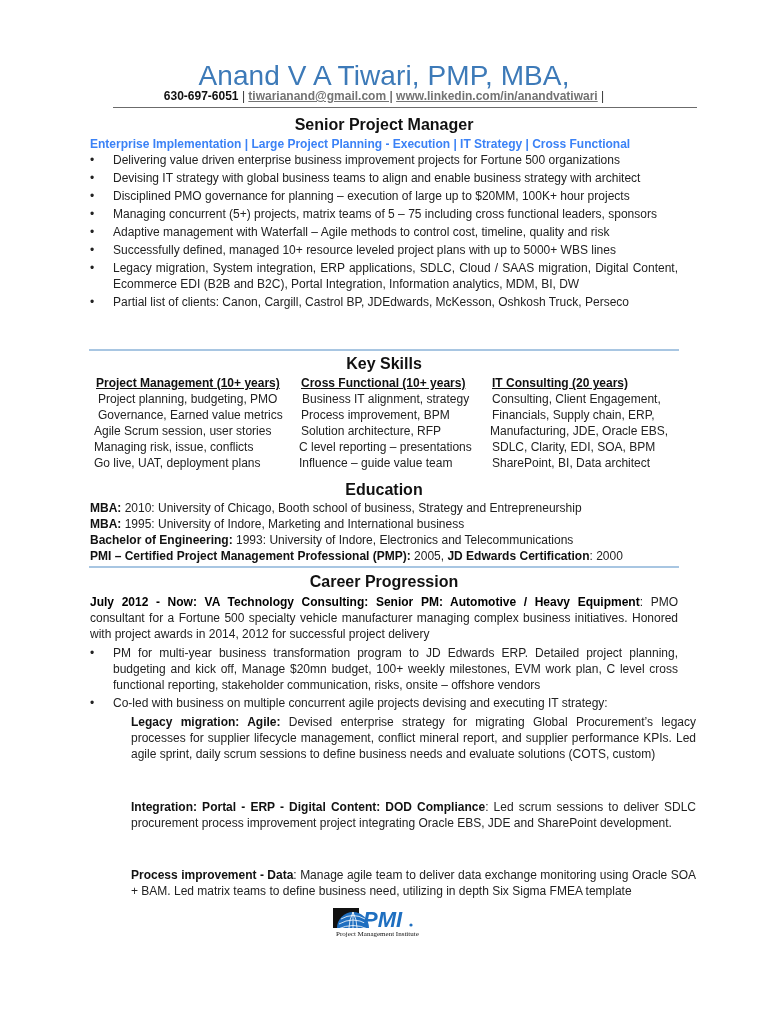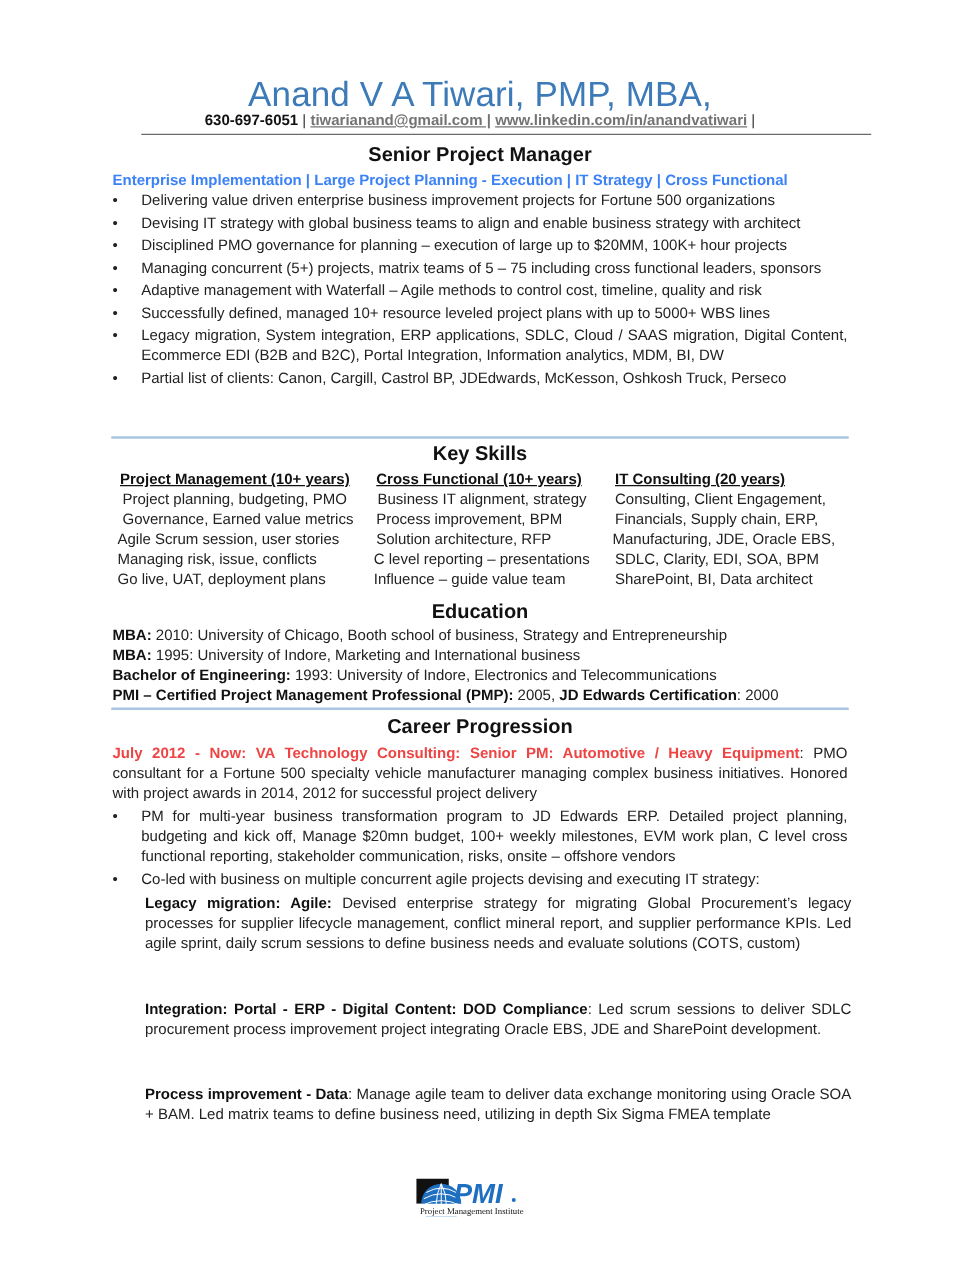--- a/index.html
+++ b/index.html
@@ -28,25 +28,25 @@
   .rule-blue { position: absolute; left: 89px; width: 590px; height: 2px; background: #a8c6e2; }
 
   .skills { position: absolute; top: 375px; left: 93px; font-size: 12px; line-height: 16px; color: #222; }
   .skill-col { position: absolute; top: 0; white-space: nowrap; }
   .skill-col .hd { font-weight: bold; text-decoration: underline; color: #111; }
 
   .edu { position: absolute; top: 500px; left: 90px; font-size: 12px; line-height: 16px; color: #222; white-space: nowrap; }
   .edu b { color: #111; }
 
   .career { position: absolute; left: 90px; width: 588px; font-size: 12px; line-height: 16px; color: #222; text-align: justify; }
-  .career b { color: #ef4444; }
-  .sub { position: absolute; left: 116px; width: 565px; font-size: 12px; line-height: 16px; color: #222; text-align: justify; }
+  .career b { color: #000000; }
+  .sub { position: absolute; left: 131px; width: 565px; font-size: 12px; line-height: 16px; color: #222; text-align: justify; }
   .sub b { color: #111; }
 
-  .pmi-logo { position: absolute; left: 333px; top: 941px; width: 110px; height: 32px; }
+  .pmi-logo { position: absolute; left: 333px; top: 906px; width: 110px; height: 32px; }
 </style>
 </head>
 <body>
 
 <div class="page">
 
   <div class="name">Anand V A Tiwari, PMP, MBA,</div>
   <div class="contact">
     <span>630-697-6051</span>
     <span class="sep">|</span>

